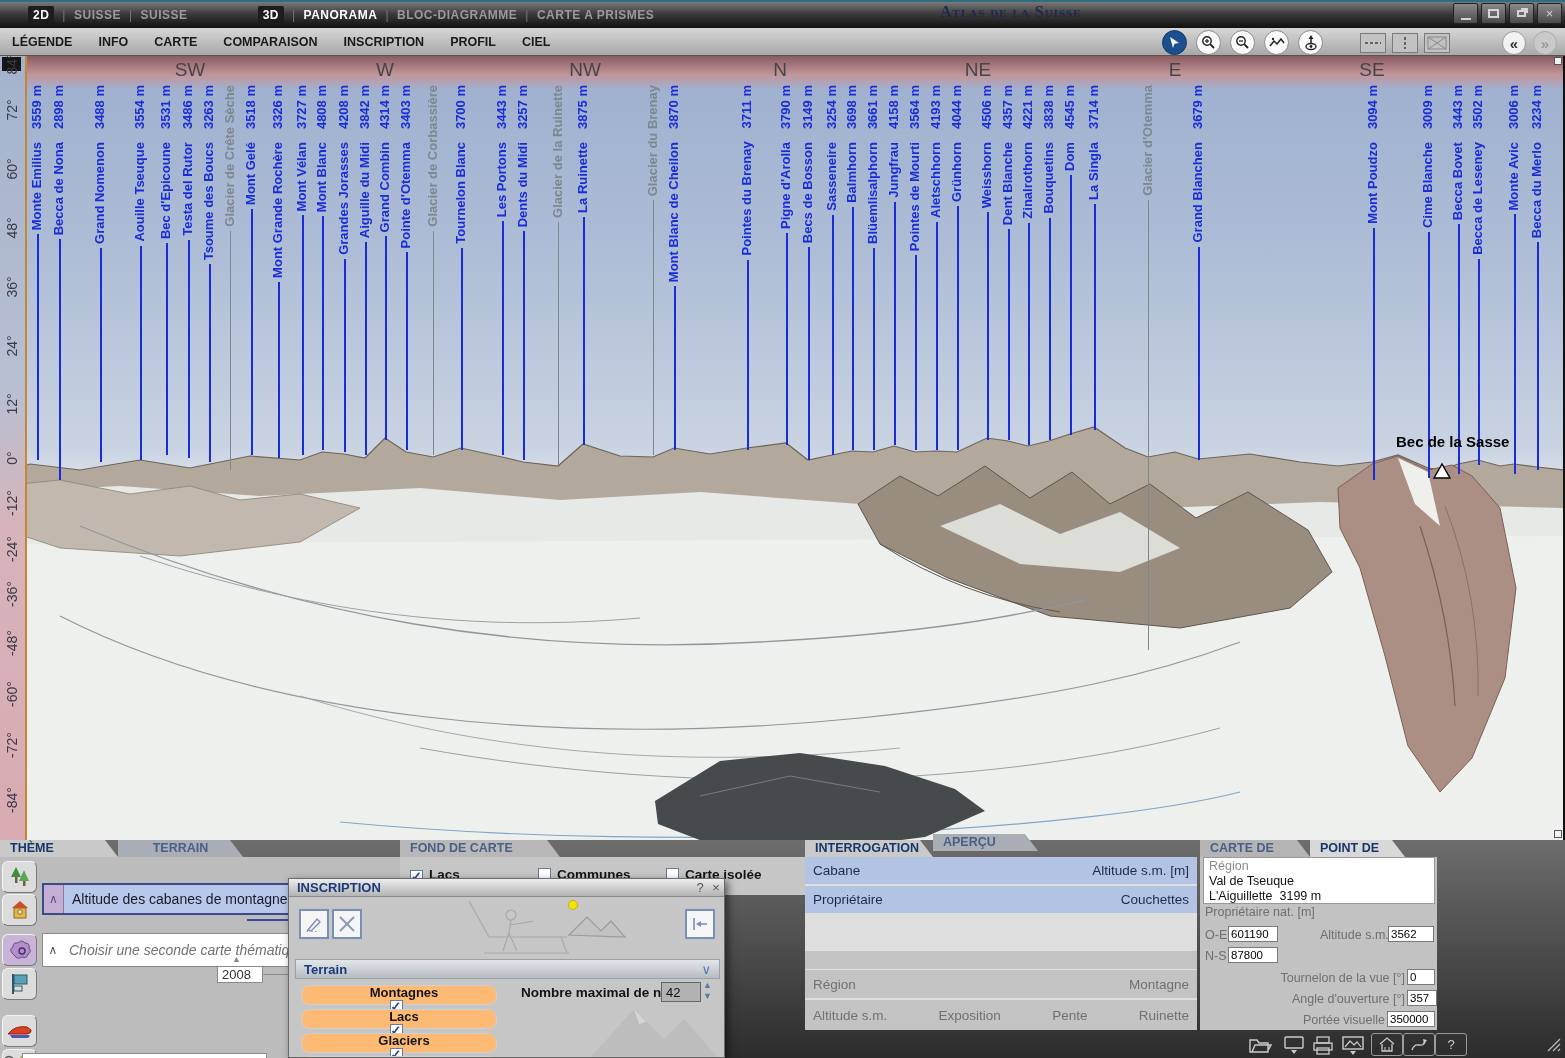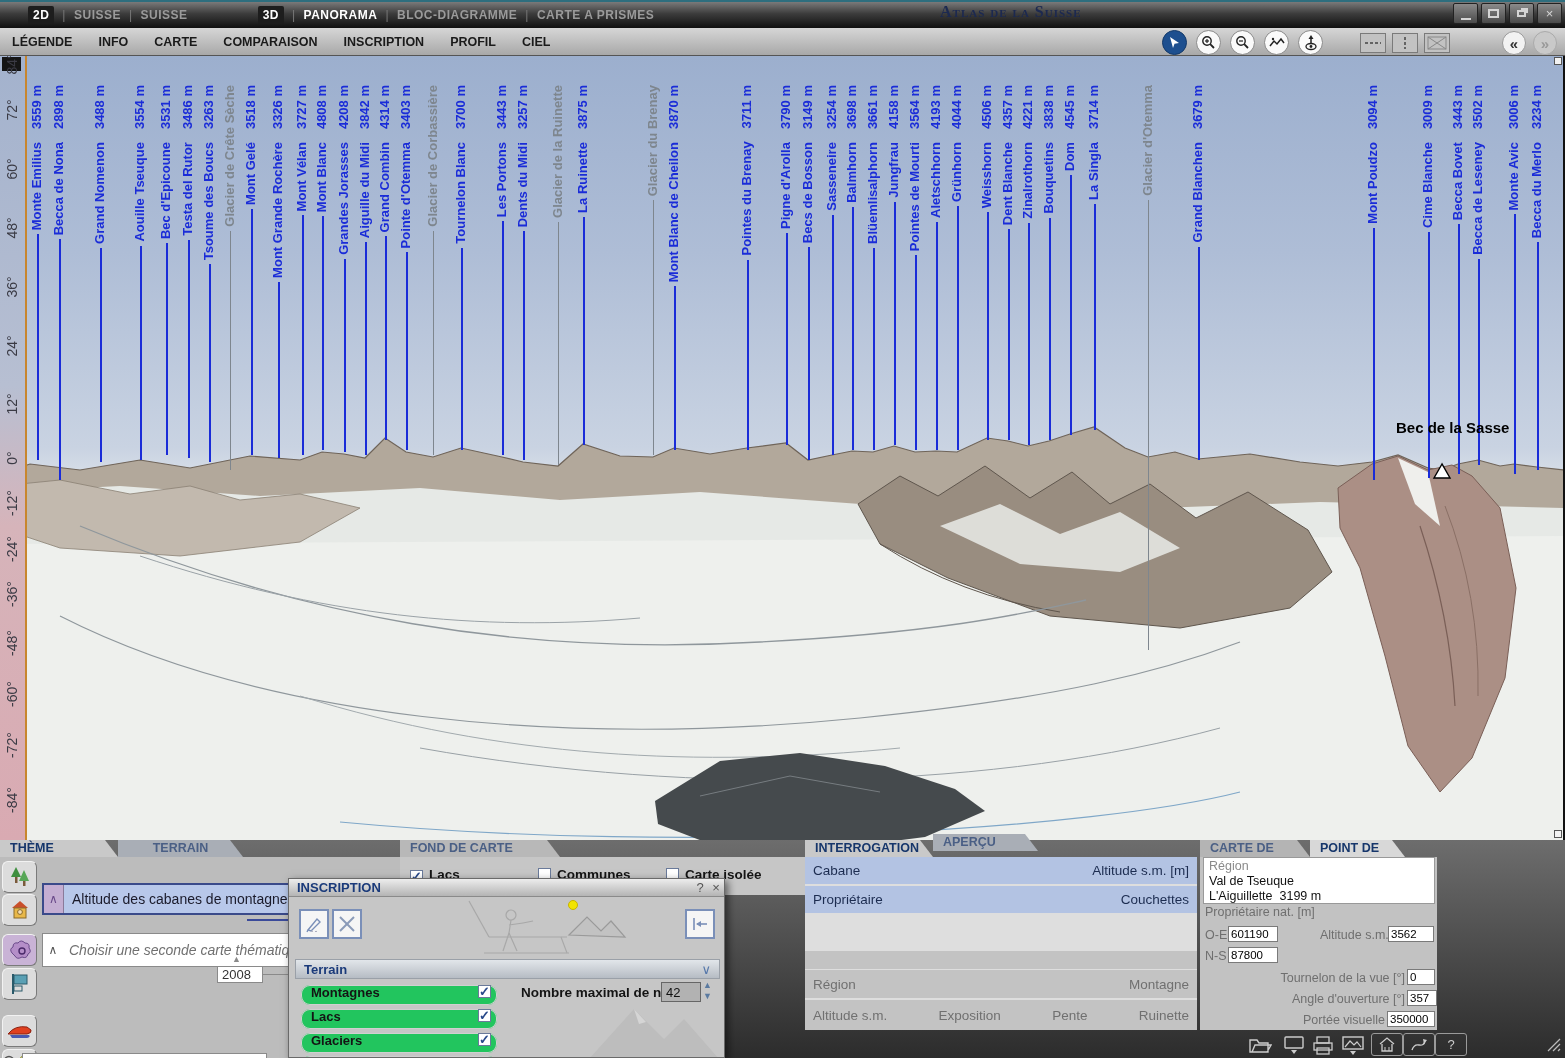--- a/index.html
+++ b/index.html
@@ -100,22 +100,22 @@
 .dialog .titlebar{height:18px;background:linear-gradient(#ededed,#b4b4b4);
  border-bottom:1px solid #8a8a8a;display:flex;align-items:center;}
 .dialog .titlebar .dt{font-size:13px;font-weight:bold;color:#1a3a7a;padding-left:8px;flex:1;}
 .dlg-tbtn{width:16px;font-size:13px;color:#555;text-align:center;}
 .dlg-btn{position:absolute;width:30px;height:30px;background:#f5f5f5;border:2px solid #7a8fb8;
  display:flex;align-items:center;justify-content:center;}
 .sectionbar{position:absolute;left:6px;top:80px;width:425px;height:20px;
  background:linear-gradient(#e2e6ea,#b6bcc4);border:1px solid #9aa0a8;display:flex;align-items:center;}
 .sectionbar .st{font-size:13px;font-weight:bold;color:#1a3a7a;padding-left:8px;flex:1;}
 .sectionbar .sc{color:#5577aa;font-size:13px;padding-right:8px;}
-.dlg-row{position:absolute;left:12px;width:196px;height:20px;background:#22c55e;border-radius:9px;
- display:flex;box-shadow:inset 0 0 0 1px #d0d0d0;}
+.dlg-row{position:absolute;left:12px;width:196px;height:20px;background:#fdba74;border-radius:9px;
+ display:flex;align-items:center;box-shadow:inset 0 0 0 1px #d0d0d0;flex-direction:column;}
 .dlg-row .rl{flex:1;font-size:13px;font-weight:bold;color:#141414;padding-left:10px;}
 .dlg-row .cb{margin-right:6px;}
 .maxnames{position:absolute;left:232px;top:106px;font-size:13.5px;font-weight:bold;color:#141414;}
 .spinbox{position:absolute;left:372px;top:103px;width:40px;height:20px;background:#b2b2b2;
  border:1px solid #666;font-size:13px;color:#111;padding:2px 4px;}
 .spinarrows{position:absolute;left:414px;top:101px;font-size:9px;color:#5a7aa0;line-height:11px;text-align:center;}
 
 
 .irow{position:absolute;left:805px;width:392px;display:flex;align-items:center;
  justify-content:space-between;font-size:13.5px;padding:0 8px;}
@@ -222,20 +222,29 @@
   <svg width="20" height="14" viewBox="0 0 20 14">
       <rect x="1" y="1" width="18" height="12" fill="none" stroke="#888" stroke-width="1"></rect>
       <line x1="1" y1="1" x2="19" y2="13" stroke="#888" stroke-width="1"></line>
       <line x1="19" y1="1" x2="1" y2="13" stroke="#888" stroke-width="1"></line>
     </svg>
 </div>
 <div class="tool-nav" style="left:1502px">«</div>
 <div class="tool-nav disabled" style="left:1533px">»</div>
 
 <div class="panorama">
+  <div class="compass-band" id="compassBand">
+      <div class="compass-letter" style="left: 190px;">SW</div>
+      <div class="compass-letter" style="left: 385px;">W</div>
+      <div class="compass-letter" style="left: 585px;">NW</div>
+      <div class="compass-letter" style="left: 780px;">N</div>
+      <div class="compass-letter" style="left: 978px;">NE</div>
+      <div class="compass-letter" style="left: 1175px;">E</div>
+      <div class="compass-letter" style="left: 1372px;">SE</div>
+    </div>
 
   <svg class="terrain" width="1565" height="784" viewBox="0 0 1565 784">
     <rect x="0" y="448" width="1565" height="336" fill="#eef0ed"></rect>
 
     <path d="M0,418 L30,408 L80,414 L140,404 L190,412 L250,400 L300,404 L322,396 L344,398 L365,402 L385,382 L406,396 L433,401 L461,392 L502,401 L523,406 L558,410 L583,388 L620,400 L653,401 L674,392 L710,398 L747,392 L786,387 L808,404 L832,399 L852,395 L873,396 L894,390 L915,396 L936,395 L957,396 L987,382 L1008,385 L1028,390 L1049,385 L1070,378 L1094,371 L1125,392 L1148,401 L1175,396 L1198,403 L1250,398 L1300,406 L1338,410 L1372,406 L1398,399 L1428,412 L1442,414 L1458,408 L1478,404 L1500,410 L1514,408 L1537,411 L1565,414 L1565,470 L0,478 Z" fill="#b2a89b" stroke="#6f6459" stroke-width="1.2"></path>
     <path d="M0,436 L120,430 L260,440 L420,432 L560,444 L700,436 L860,448 L1000,440 L1160,452 L1320,446 L1565,452 L1565,480 L0,488 Z" fill="#e6e9e6"></path>
 
     <path d="M858,448 L900,420 L938,440 L985,410 L1030,442 L1072,416 L1110,448 L1150,428 L1196,462 L1248,436 L1308,474 L1332,516 L1290,552 L1180,572 L1050,560 L948,522 L880,488 Z" fill="#998d80" stroke="#5f564d" stroke-width="1"></path>
     <path d="M940,470 L1000,448 L1060,478 L1120,456 L1180,492 L1120,516 L1020,508 Z" fill="#e9ebe8" opacity="0.85"></path>
     <path d="M880,488 Q960,540 1060,556" fill="none" stroke="#5f564d" stroke-width="1"></path>
@@ -351,21 +360,21 @@
       <div class="peak-line" style="background: rgb(26, 44, 216); left: 1428px; top: 176px; height: 246px;"></div>
       <div class="peak-label" style="color: rgb(26, 44, 216); left: 1450px; top: 29px;">Becca Bovet  3443 m</div>
       <div class="peak-line" style="background: rgb(26, 44, 216); left: 1458px; top: 168px; height: 250px;"></div>
       <div class="peak-label" style="color: rgb(26, 44, 216); left: 1470px; top: 29px;">Becca de Leseney  3502 m</div>
       <div class="peak-line" style="background: rgb(26, 44, 216); left: 1478px; top: 203px; height: 206px;"></div>
       <div class="peak-label" style="color: rgb(26, 44, 216); left: 1506px; top: 29px;">Monte Avic  3006 m</div>
       <div class="peak-line" style="background: rgb(26, 44, 216); left: 1514px; top: 158px; height: 260px;"></div>
       <div class="peak-label" style="color: rgb(26, 44, 216); left: 1529px; top: 29px;">Becca du Merlo  3234 m</div>
       <div class="peak-line" style="background: rgb(26, 44, 216); left: 1537px; top: 186px; height: 228px;"></div>
     </div>
-  <div class="marker-label" id="markerLabel" style="left: 1396px; top: 363px;">Bec de la Sasse</div>
+  <div class="marker-label" id="markerLabel" style="left: 1396px; top: 377px;">Bec de la Sasse</div>
 
   <div class="ruler" id="ruler">
     <div class="ruler-corner"></div>
   <div class="axis-tick" style="top: 8px;">84°</div>
       <div class="axis-tick" style="top: 54px;">72°</div>
       <div class="axis-tick" style="top: 113px;">60°</div>
       <div class="axis-tick" style="top: 172px;">48°</div>
       <div class="axis-tick" style="top: 231px;">36°</div>
       <div class="axis-tick" style="top: 290px;">24°</div>
       <div class="axis-tick" style="top: 348px;">12°</div>

